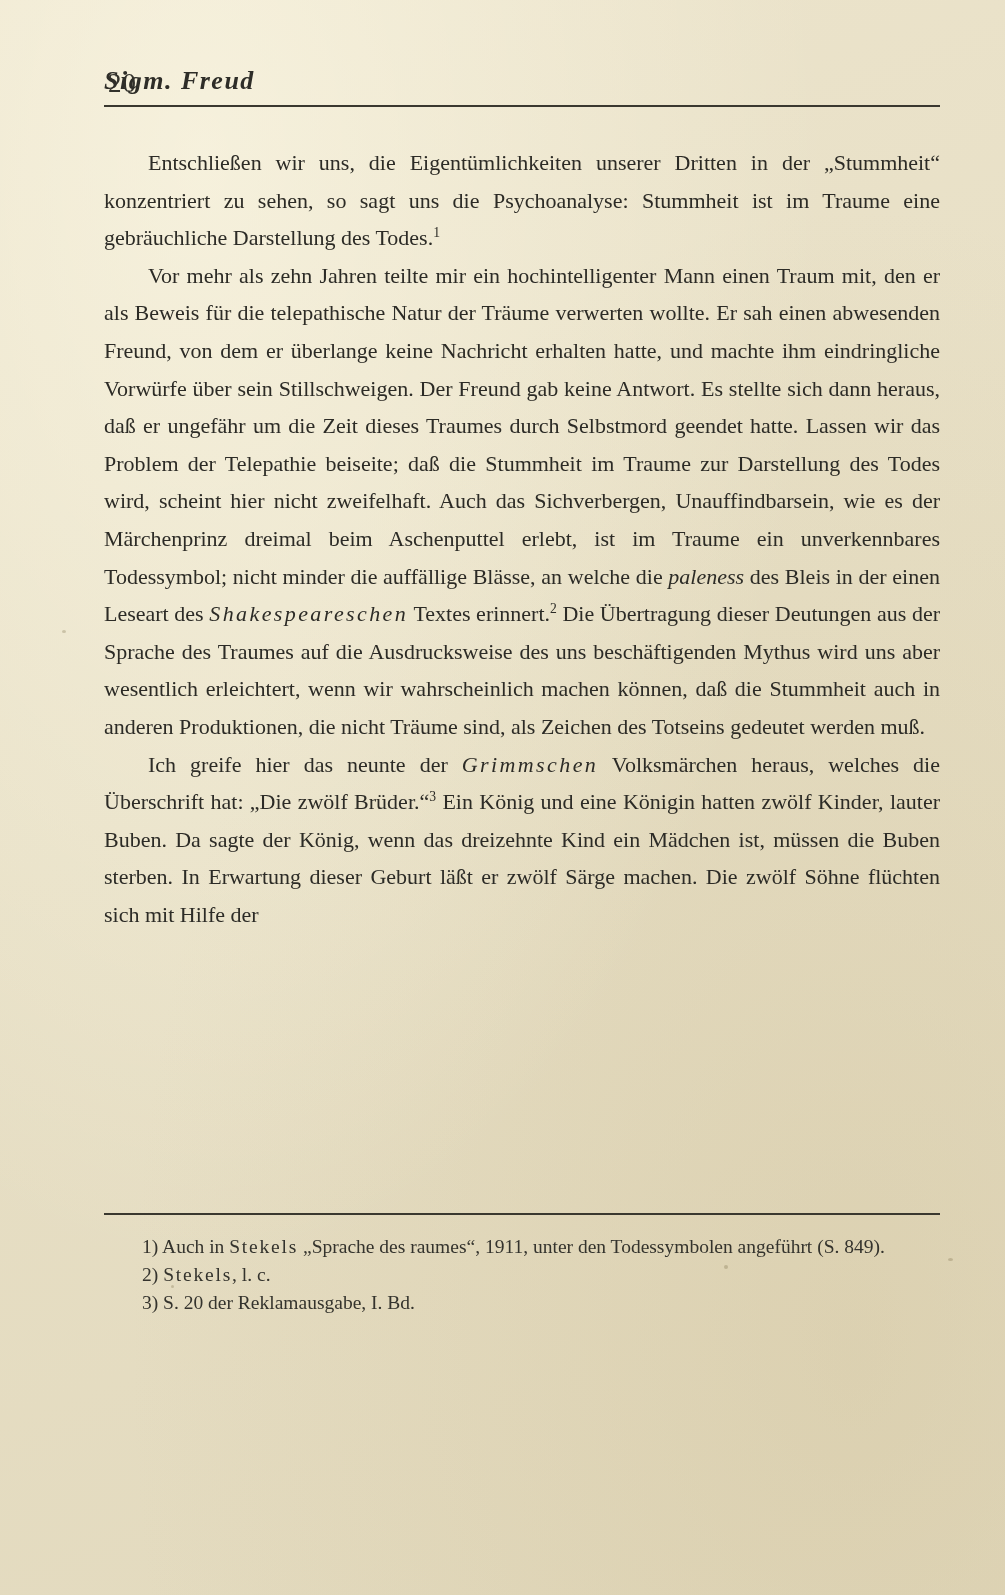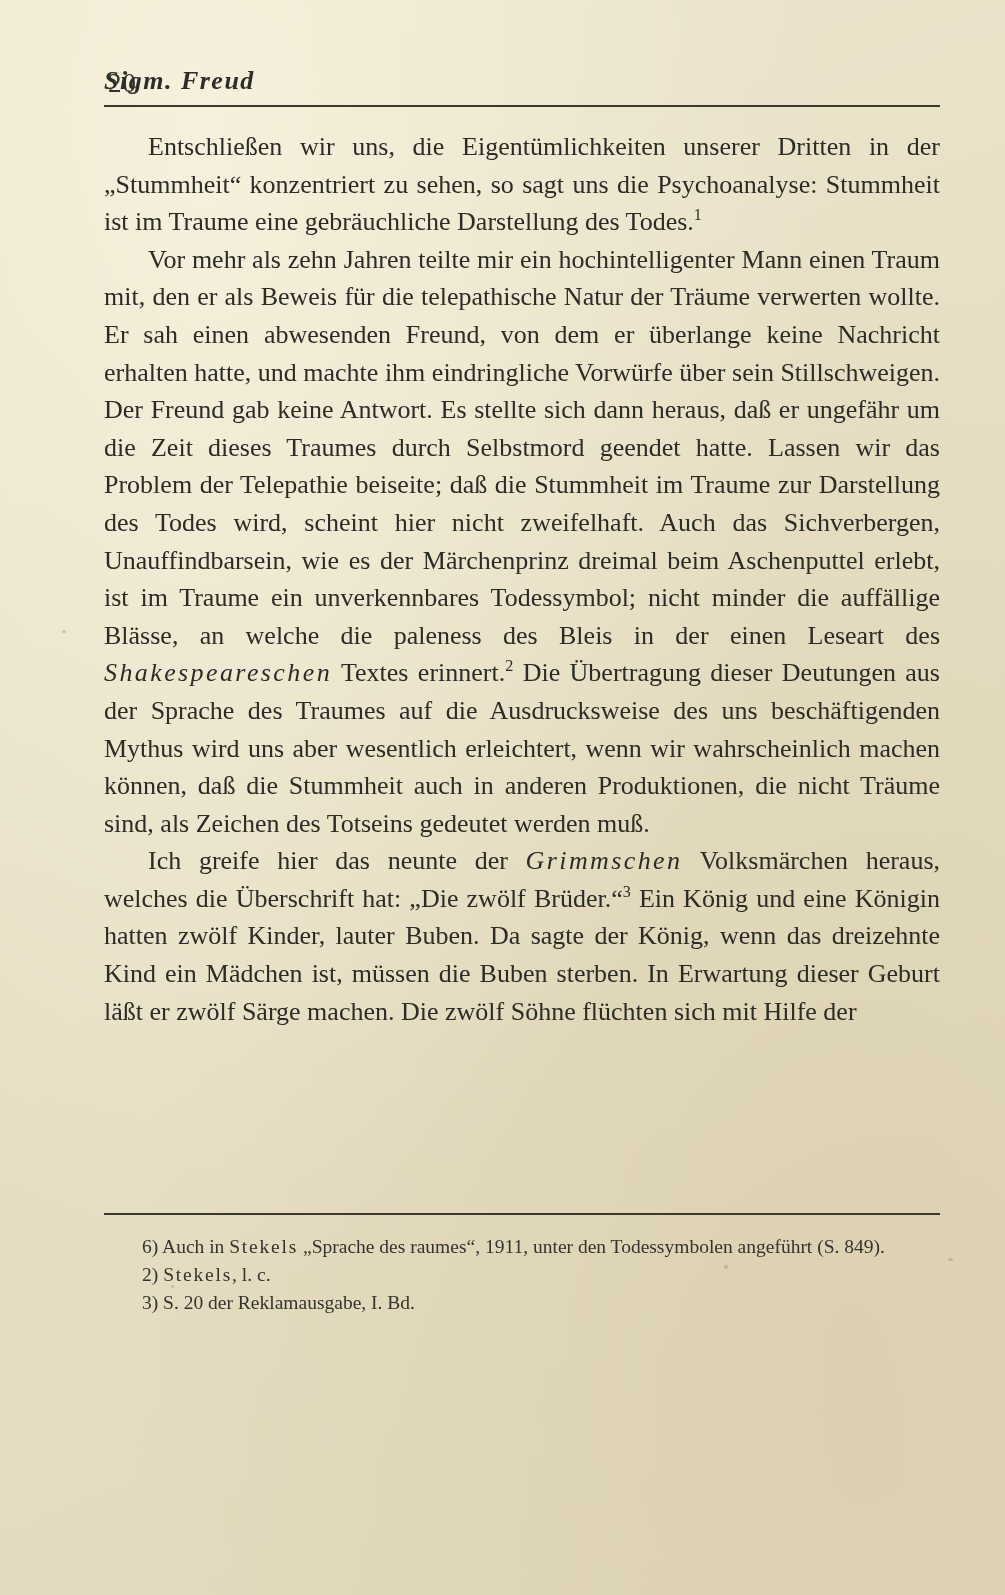--- a/index.html
+++ b/index.html
@@ -57,32 +57,32 @@
   }
   .rule-top {
     position: absolute;
     left: 0;
     right: 0;
     top: 45px;
     border-top: 2px solid #3a382f;
   }
   
   .body-text {
-    margin-top: 22px;
-    font-size: 26px;
+    margin-top: 38px;
+    font-size: 22px;
     line-height: 37.6px;
     text-align: justify;
     text-justify: inter-word;
     color: #2c2b26;
   }
   .body-text p {
     margin: 0;
     text-indent: 44px;
   }
-  .ital { }
+  .ital { font-style: italic; }
   .sp { letter-spacing: 2.4px; font-style: italic; }
   sup {
     font-size: 0.62em;
     vertical-align: super;
     line-height: 0;
   }
   
   .rule-bottom {
     position: absolute;
     left: 104px;
@@ -129,21 +129,21 @@
     <div class="body-text" id="body-text">
         <p><span>Entschließen wir uns, die Eigentümlichkeiten unserer Dritten in der „Stummheit“ konzentriert zu sehen, so sagt uns die Psychoanalyse: Stummheit ist im Traume eine gebräuchliche Darstellung des Todes.</span><sup>1</sup></p>
         <p><span>Vor mehr als zehn Jahren teilte mir ein hochintelligenter Mann einen Traum mit, den er als Beweis für die telepathische Natur der Träume verwerten wollte. Er sah einen abwesenden Freund, von dem er überlange keine Nachricht erhalten hatte, und machte ihm eindringliche Vorwürfe über sein Stillschweigen. Der Freund gab keine Antwort. Es stellte sich dann heraus, daß er ungefähr um die Zeit dieses Traumes durch Selbstmord geendet hatte. Lassen wir das Problem der Telepathie beiseite; daß die Stummheit im Traume zur Darstellung des Todes wird, scheint hier nicht zweifelhaft. Auch das Sichverbergen, Unauffindbarsein, wie es der Märchenprinz dreimal beim Aschenputtel erlebt, ist im Traume ein unverkennbares Todessymbol; nicht minder die auffällige Blässe, an welche die </span><span class="ital">paleness</span><span> des Bleis in der einen Leseart des </span><span class="sp">Shakespeareschen</span><span> Textes erinnert.</span><sup>2</sup><span> Die Übertragung dieser Deutungen aus der Sprache des Traumes auf die Ausdrucksweise des uns beschäftigenden Mythus wird uns aber wesentlich erleichtert, wenn wir wahrscheinlich machen können, daß die Stummheit auch in anderen Produktionen, die nicht Träume sind, als Zeichen des Totseins gedeutet werden muß.</span></p>
         <p><span>Ich greife hier das neunte der </span><span class="sp">Grimmschen</span><span> Volksmärchen heraus, welches die Überschrift hat: „Die zwölf Brüder.“</span><sup>3</sup><span> Ein König und eine Königin hatten zwölf Kinder, lauter Buben. Da sagte der König, wenn das dreizehnte Kind ein Mädchen ist, müssen die Buben sterben. In Erwartung dieser Geburt läßt er zwölf Särge machen. Die zwölf Söhne flüchten sich mit Hilfe der</span></p>
       </div>
 
   </div>
 
   <div class="rule-bottom"></div>
   <div class="footnotes" id="footnotes">
-      <p class="fn-indent"><span>6) Auch in </span><span class="fn-sp">Stekels</span><span> „Sprache des   raumes“, 1911, unter den Todessymbolen angeführt (S. 849).</span></p>
+      <p class="fn-indent"><span>1) Auch in </span><span class="fn-sp">Stekels</span><span> „Sprache des   raumes“, 1911, unter den Todessymbolen angeführt (S. 849).</span></p>
       <p class="fn-indent"><span>2) </span><span class="fn-sp">Stekels</span><span>, l. c.</span></p>
       <p class="fn-indent"><span>3) S. 20 der Reklamausgabe, I. Bd.</span></p>
     </div>
 
   <div class="speck" style="left:62px;  top:630px;  width:4px; height:3px;"></div>
   <div class="speck" style="left:948px; top:1258px; width:5px; height:3px;"></div>
   <div class="speck" style="left:724px; top:1265px; width:4px; height:4px;"></div>
   <div class="speck" style="left:171px; top:1285px; width:3px; height:3px;"></div>
 </div>
 

